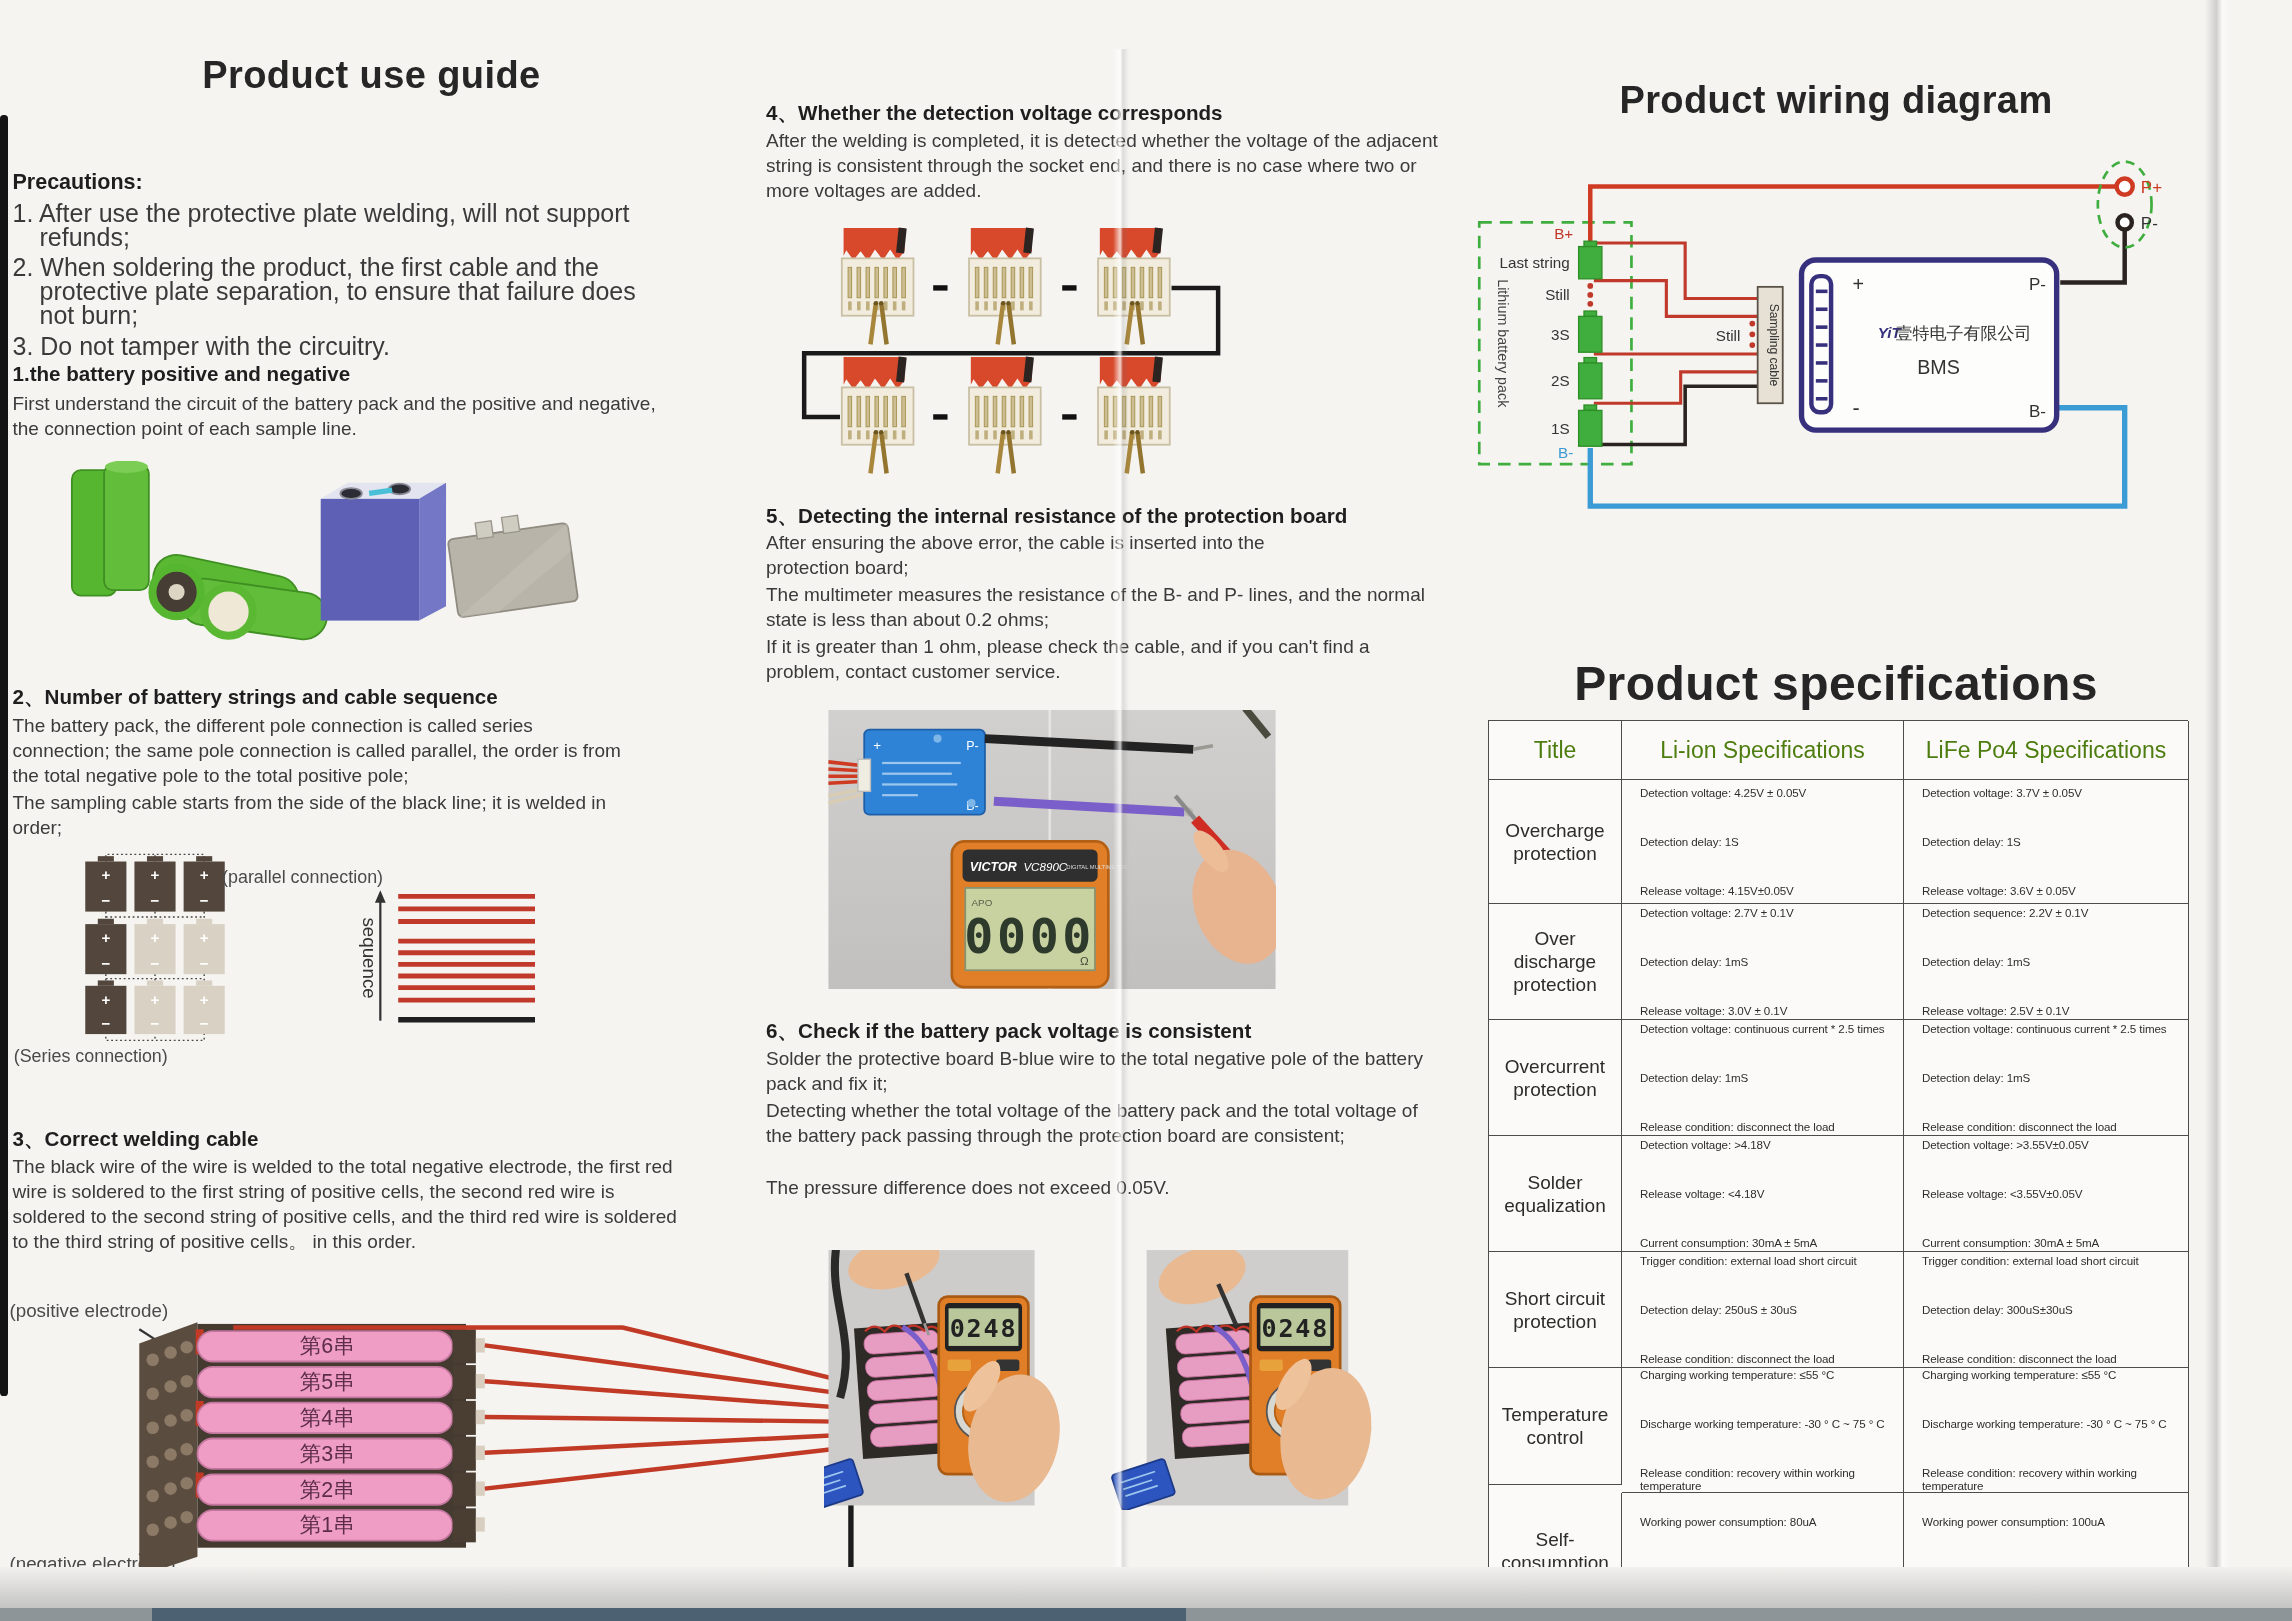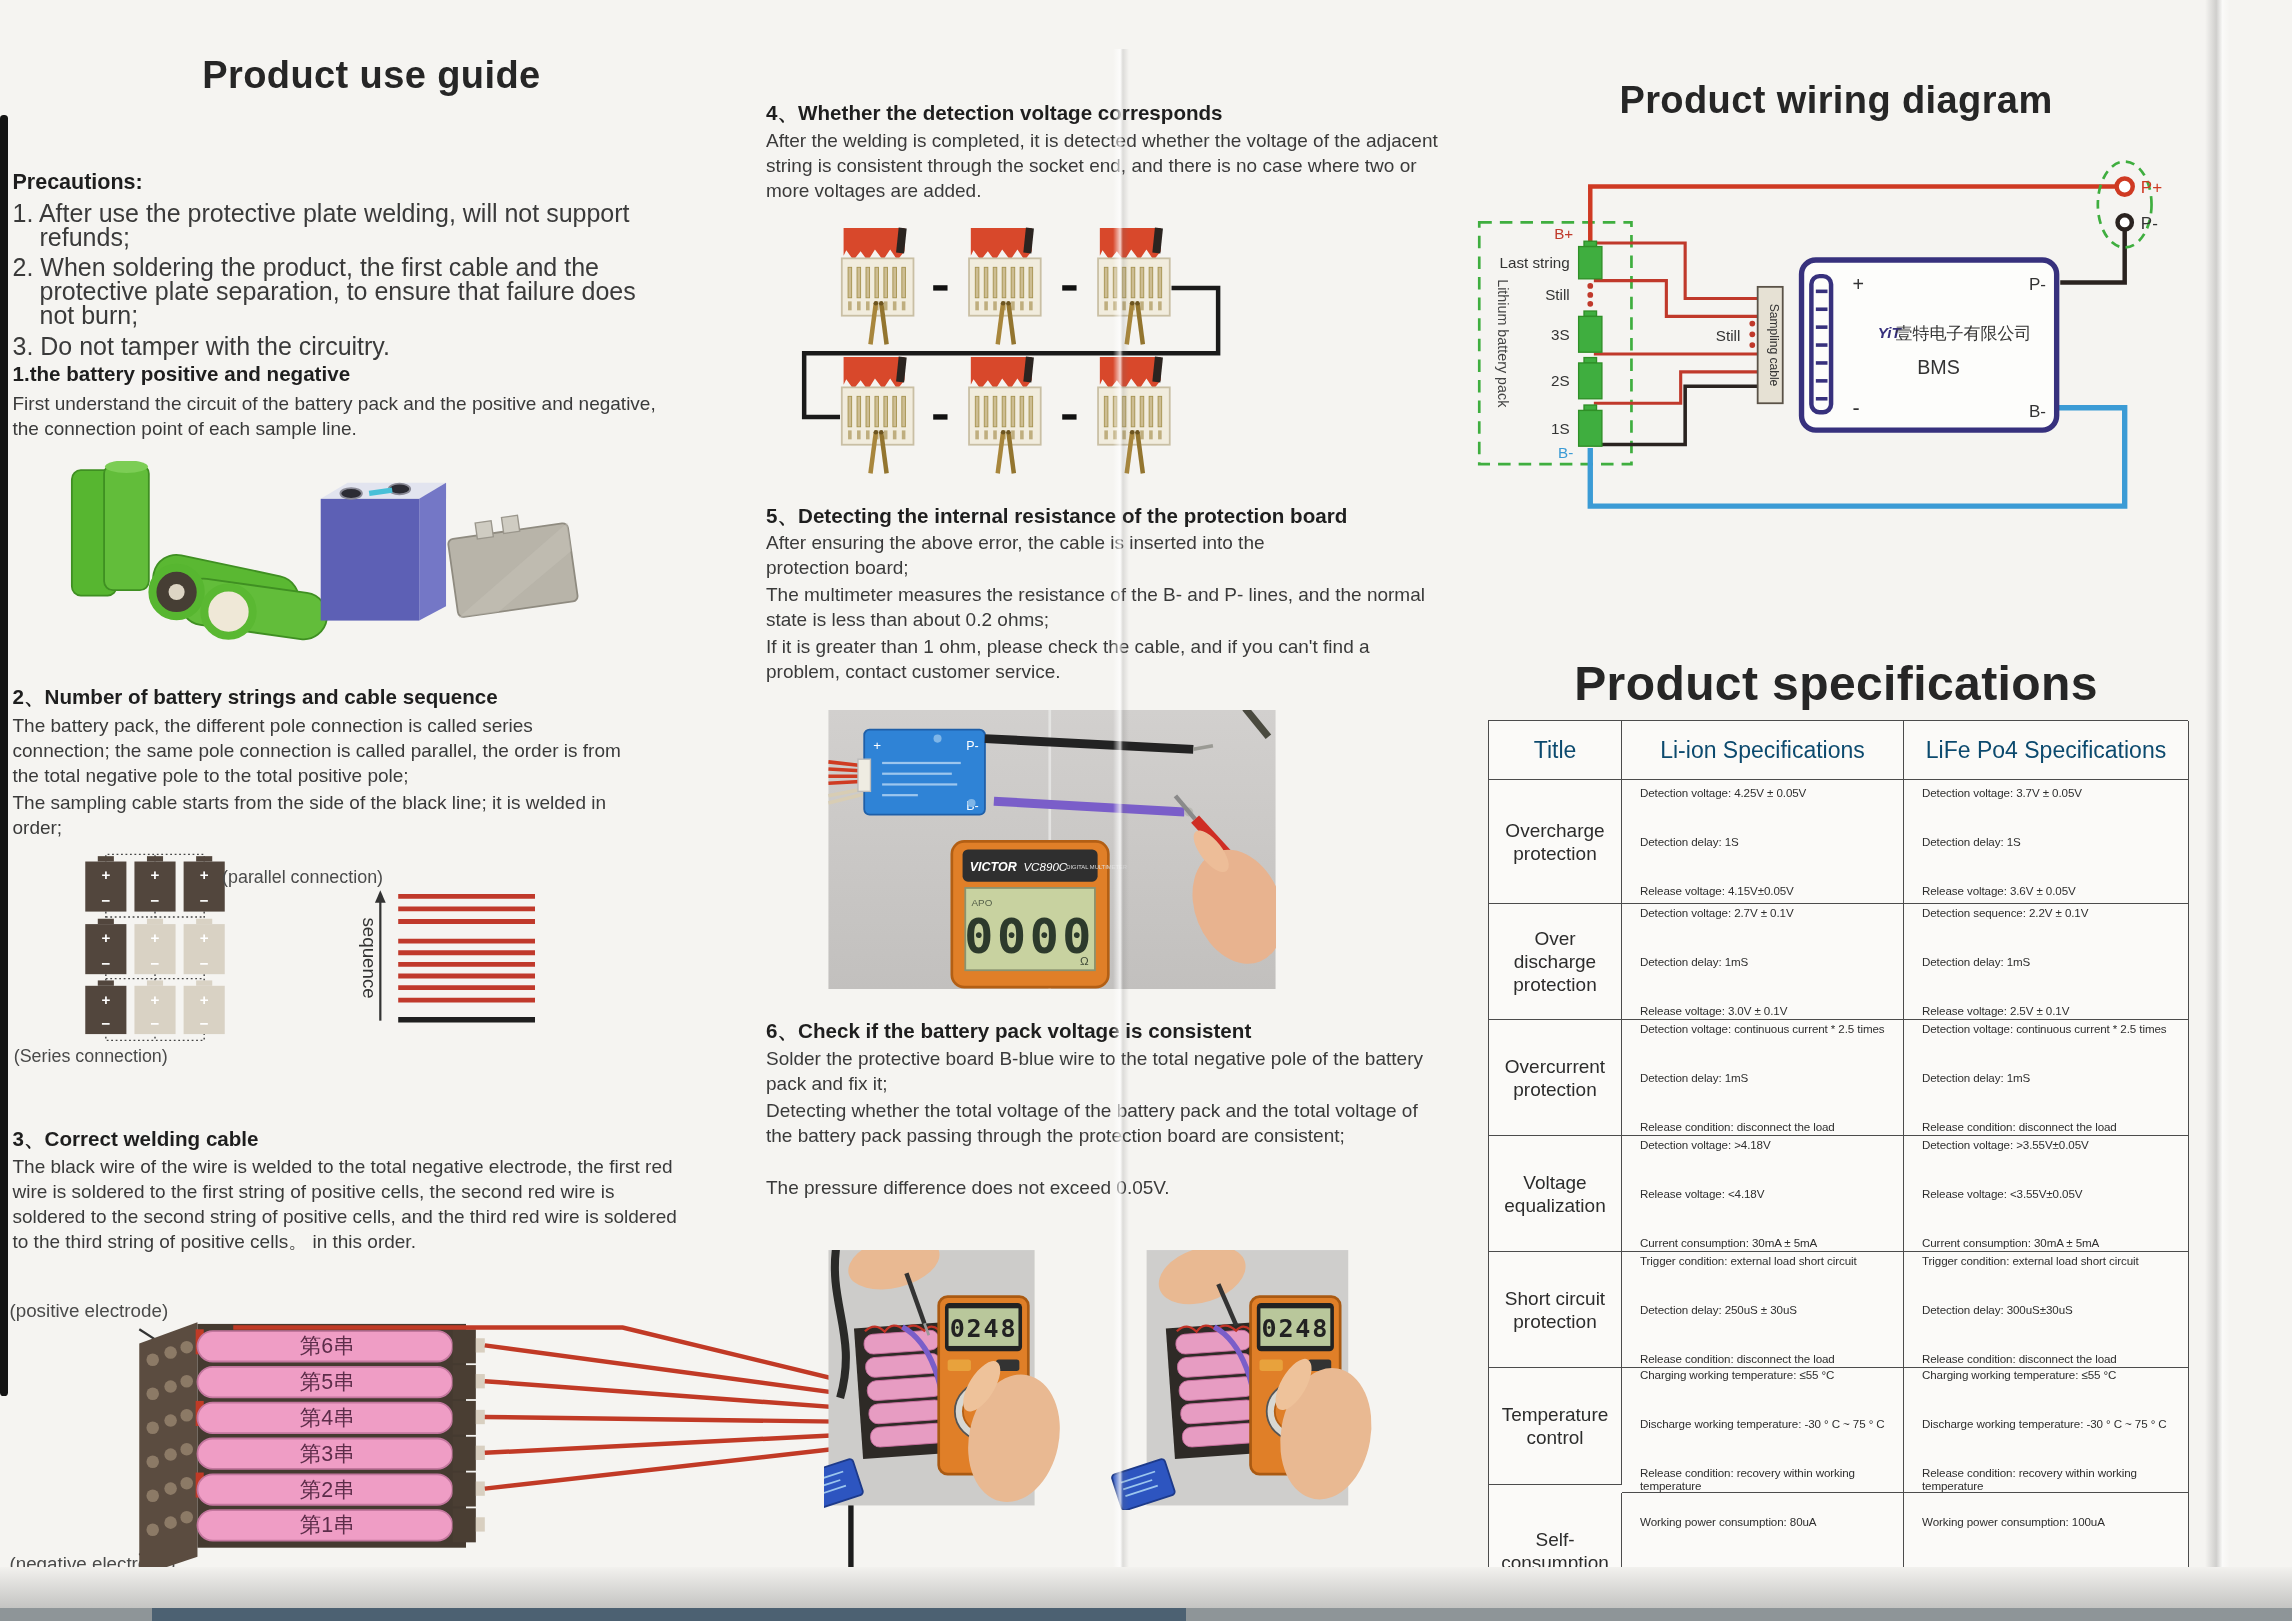--- a/index.html
+++ b/index.html
@@ -9,21 +9,21 @@
   .h1{font-size:38px;font-weight:600;color:#262626;letter-spacing:0.4px;}
   .h2{font-size:20.6px;font-weight:700;color:#1e1e1e;}
   .body{font-size:19px;line-height:25px;color:#3a3a3a;}
   .plist .pitem{font-size:25px;line-height:24px;color:#3a3a3a;margin-bottom:6.3px;
                 padding-left:27px;text-indent:-27px;}
   
   #spec-table{display:grid;grid-template-columns:133px 282px 285px;
               border-left:1.8px solid #4c4c4c;border-top:1.8px solid #4c4c4c;background:#fbfaf8;}
   #spec-table .cell{border-right:1.8px solid #4c4c4c;border-bottom:1.8px solid #4c4c4c;
                     display:flex;flex-direction:column;justify-content:center;}
-  #spec-table .hcell{align-items:center;font-size:23px;color:#0c4a6e;justify-content:center;height:58px;}
+  #spec-table .hcell{align-items:center;font-size:23px;color:#4d7c0f;justify-content:center;height:58px;}
   #spec-table .tcell{align-items:center;text-align:center;font-size:19px;color:#2c2c2c;line-height:23px;padding:0 7.2px;}
   #spec-table .scell{padding-left:18px;gap:36px;font-size:11.6px;color:#2e2e2e;letter-spacing:-0.1px;}
   #spec-table .scell.two{gap:46px;}
   svg text{font-family:"Liberation Sans","DejaVu Sans",sans-serif;}
   .lcd{font-family:"DejaVu Sans Mono","Liberation Mono",monospace;font-weight:bold;}
 </style>
 </head>
 <body>
 
 <div id="page">
@@ -573,21 +573,21 @@
       <div>Detection voltage: continuous current * 2.5 times</div>
       <div>Detection delay: 1mS</div>
       <div>Release condition: disconnect the load</div>
     </div>
     <div class="cell scell">
       <div>Detection voltage: continuous current * 2.5 times</div>
       <div>Detection delay: 1mS</div>
       <div>Release condition: disconnect the load</div>
     </div>
 
-    <div class="cell tcell" style="height:115px">Voltage equalization</div>
+    <div class="cell tcell" style="height:115px">Solder equalization</div>
     <div class="cell scell">
       <div>Detection voltage: &gt;4.18V</div>
       <div>Release voltage: &lt;4.18V</div>
       <div>Current consumption: 30mA ± 5mA</div>
     </div>
     <div class="cell scell">
       <div>Detection voltage: &gt;3.55V±0.05V</div>
       <div>Release voltage: &lt;3.55V±0.05V</div>
       <div>Current consumption: 30mA ± 5mA</div>
     </div>

